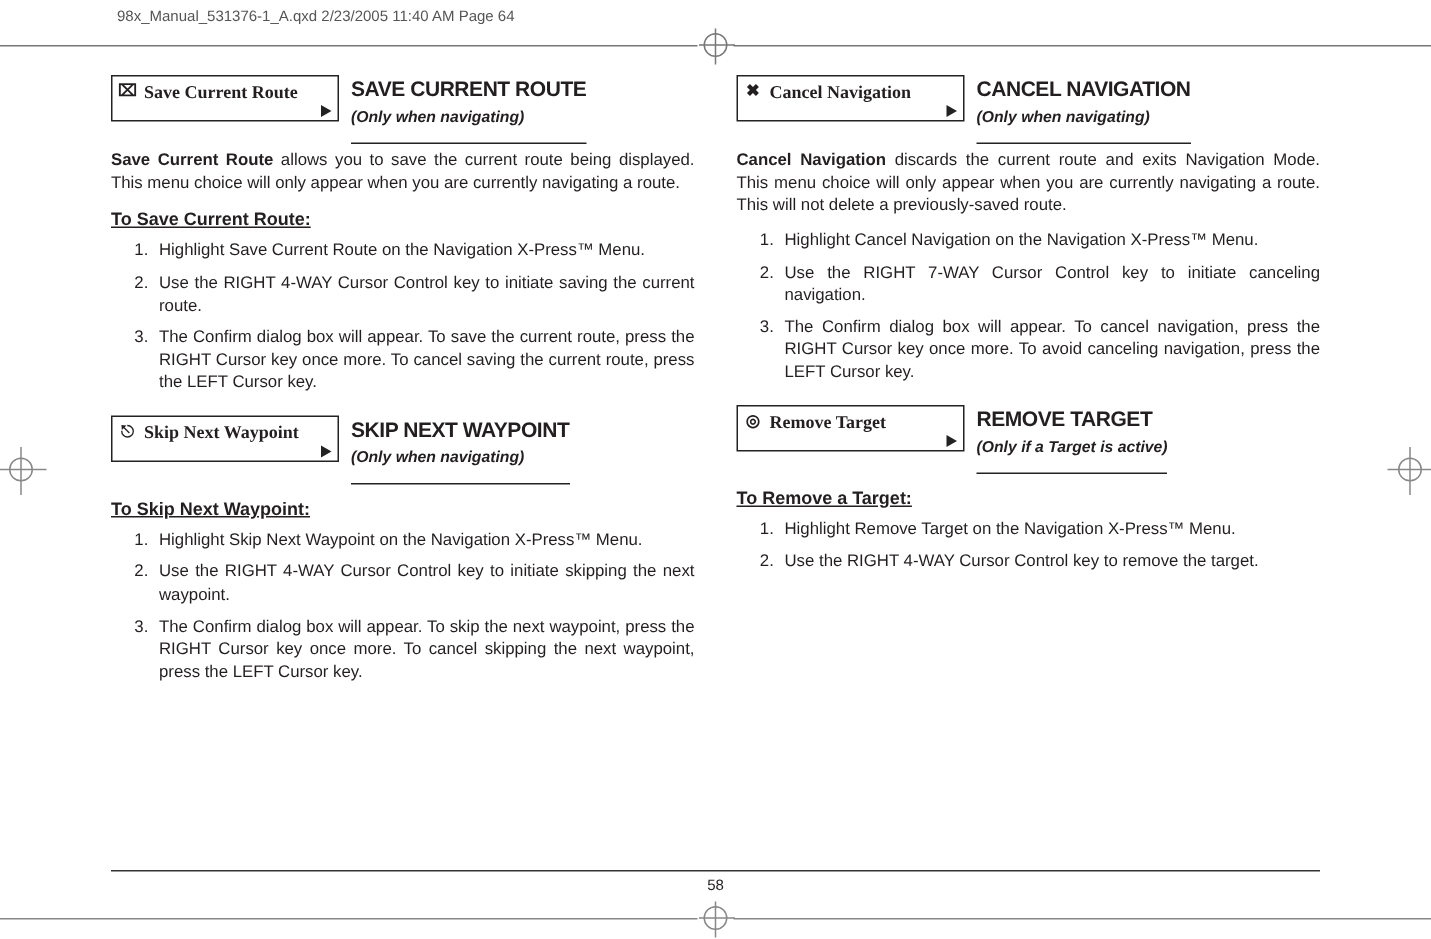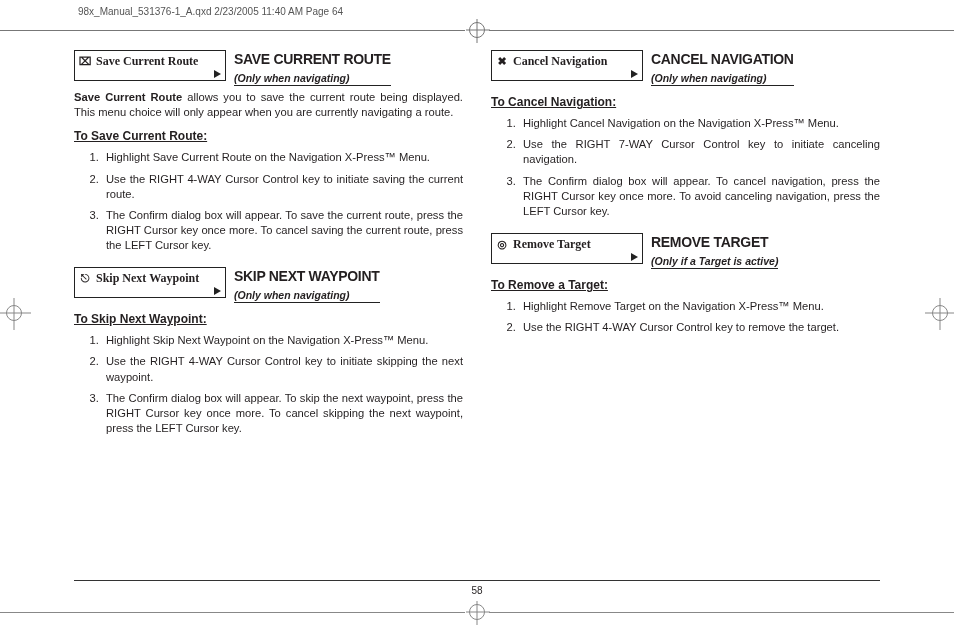--- a/index.html
+++ b/index.html
@@ -108,21 +108,21 @@
     font-size: 14px;
     letter-spacing: -0.3px;
     text-transform: uppercase;
   }
   .sub {
     font-style: italic;
     font-weight: bold;
     font-size: 10.5px;
     border-bottom: 1px solid #222;
     display: block;
-    padding-bottom: 0;
+    padding-bottom: 10px;
     margin-top: 2px;
   }
   .para { text-align: justify; margin-bottom: 8px; }
   .b { font-weight: bold; }
   .steps-h { font-weight: bold; text-decoration: underline; font-size: 12px; margin: 8px 0 6px 0; }
   ol.steps { list-style: decimal; padding-left: 28px; }
   ol.steps li { margin-bottom: 6px; text-align: justify; padding-left: 4px; }
   .footer {
     position: absolute;
     bottom: 30px;
@@ -212,21 +212,21 @@
           </div>
           <div class="row2">
               <span class="tri"></span>
             </div>
         </div>
         <div class="titleblock">
           <div class="title">CANCEL NAVIGATION</div>
           <span class="sub">(Only when navigating)</span>
         </div>
       </div>
-      <div class="steps-h">To Cancel Navigation:</div>
+      <p class="para"><span class="b">Cancel Navigation</span><span> discards the current route and exits Navigation Mode. This menu choice will only appear when you are currently navigating a route. This will not delete a previously-saved route.</span></p>
       <ol class="steps">
         <li>Highlight Cancel Navigation on the Navigation X-Press™ Menu.</li>
         <li>Use the RIGHT 7-WAY Cursor Control key to initiate canceling navigation.</li>
         <li>The Confirm dialog box will appear. To cancel navigation, press the RIGHT Cursor key once more. To avoid canceling navigation, press the LEFT Cursor key.</li>
       </ol>
     </div>
 
     <div class="section">
       <div class="sec-head">
         <div class="menu-box">

